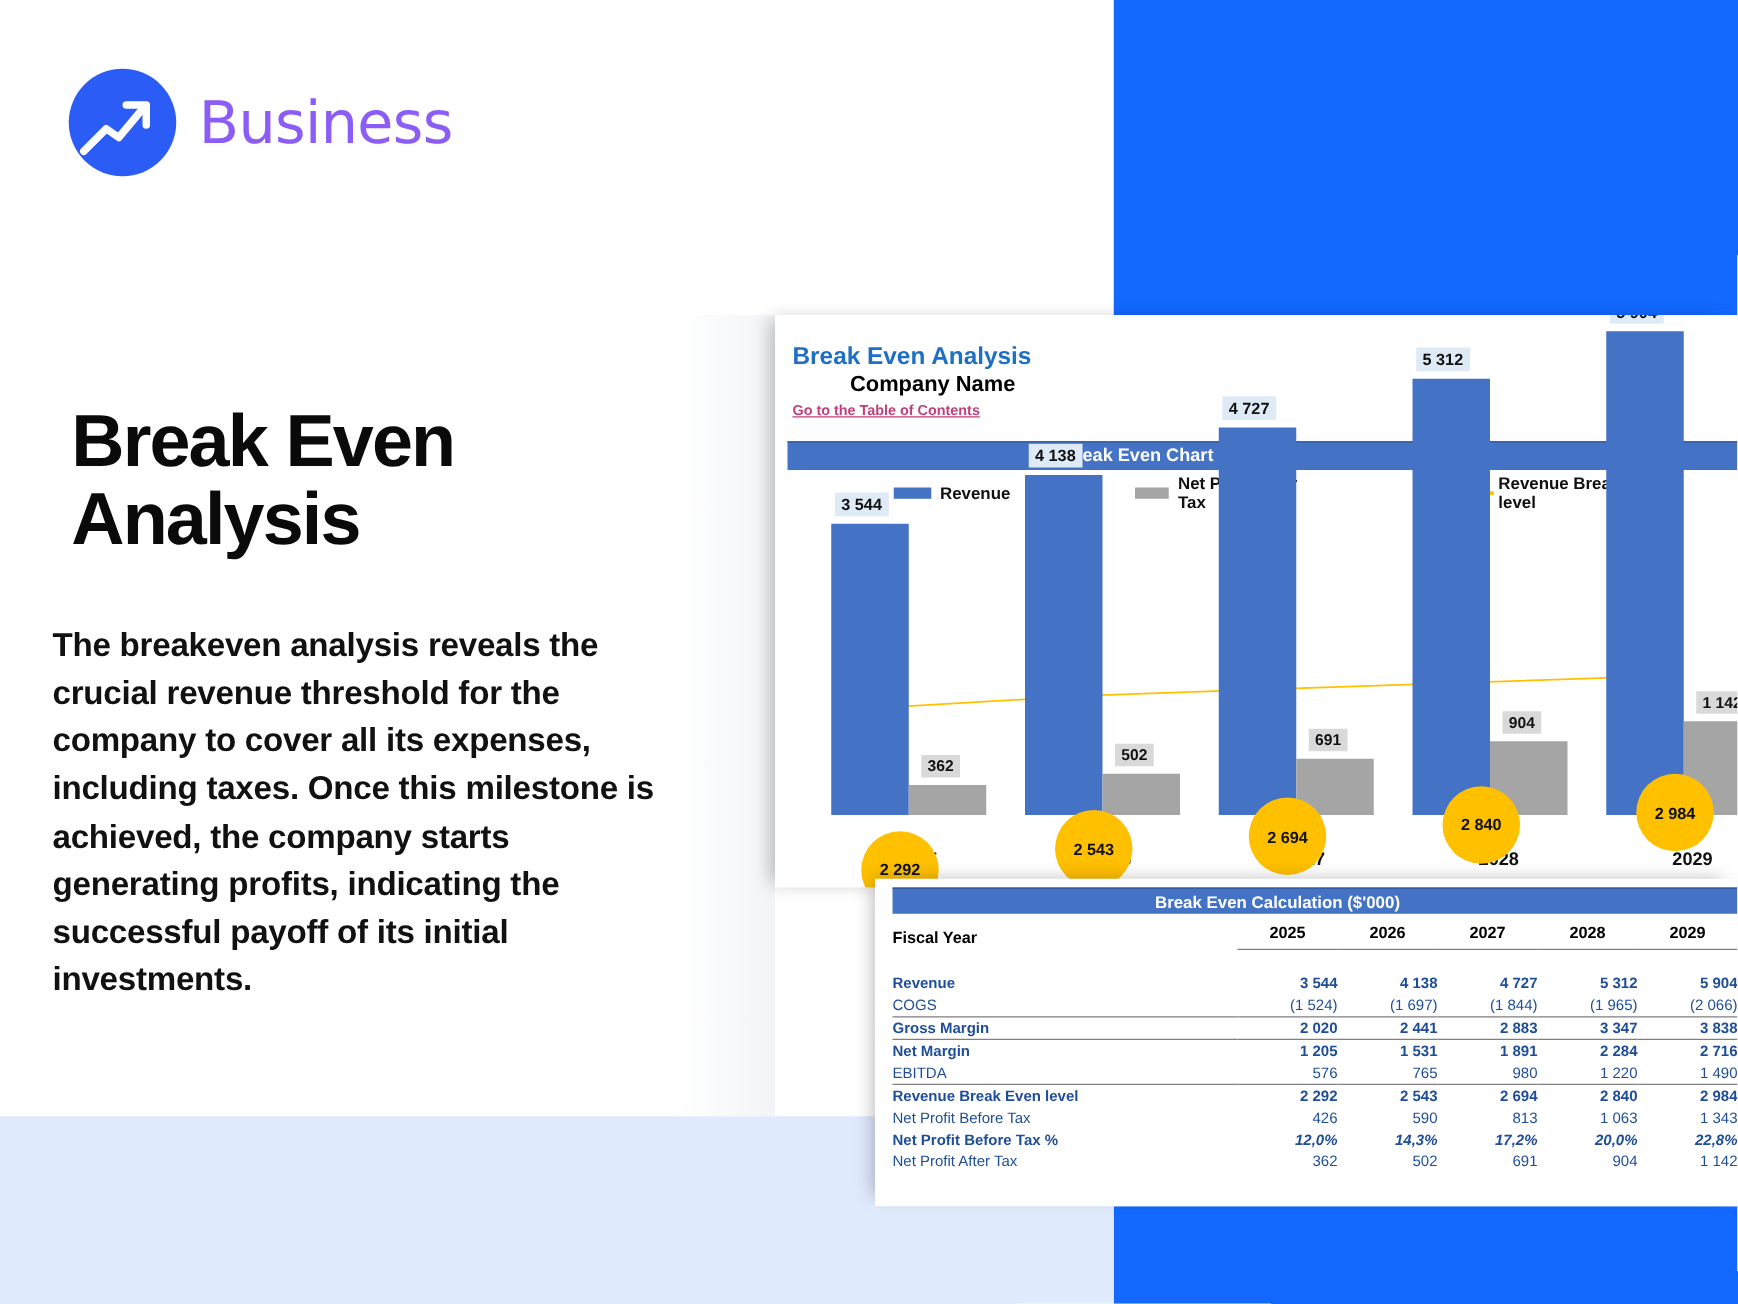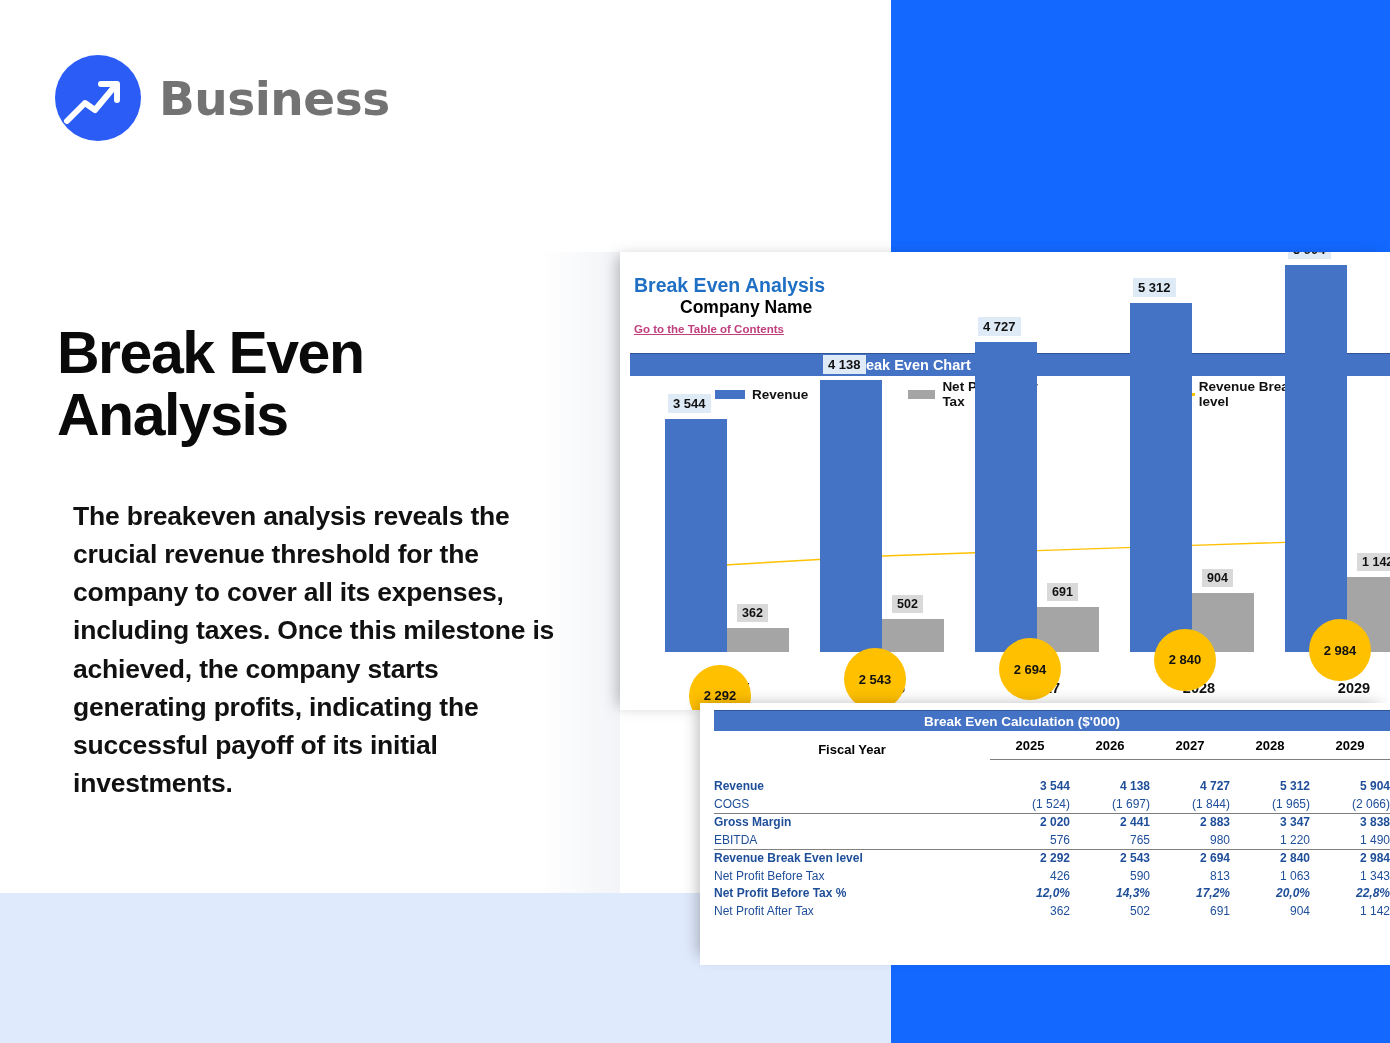--- a/index.html
+++ b/index.html
@@ -26,38 +26,38 @@
     position:absolute;left:540px;top:252px;width:80px;height:641px;
     background:linear-gradient(90deg,#ffffff 0%,#f2f4f7 100%);
   }
 
   
   #logo{position:absolute;left:55px;top:55px;display:flex;align-items:center;gap:18px;}
   #logo-mark{width:86px;height:86px;border-radius:50%;background:#2B5CF6;position:relative;overflow:hidden;flex:none;}
   #logo-mark svg{position:absolute;left:0;top:0;}
   #logo-words{display:flex;flex-direction:column;line-height:1;}
   #logo-business{
-    font-size:47px;font-weight:700;color:#737373;letter-spacing:-0.5px;
+    font-size:47px;font-weight:400;color:#8b5cf6;letter-spacing:-0.5px;
     font-family:"DejaVu Sans", sans-serif;
   }
   #logo-line2{
     font-size:38px;font-weight:700;letter-spacing:7px;margin-top:4px;
     font-family:"DejaVu Sans Mono", monospace;
   }
   #logo-idea{color:#000;}
   #logo-kit{color:#2B5CF6;}
 
   
   #headline{
     position:absolute;left:57px;top:323px;width:470px;
     font-size:59px;font-weight:700;line-height:1.05;color:#0A0A0A;
     letter-spacing:-1.5px;
   }
   #body-copy{
-    position:absolute;left:73px;top:497px;width:482px;
+    position:absolute;left:42px;top:497px;width:482px;
     font-size:26.5px;font-weight:700;line-height:1.44;color:#111;
     letter-spacing:-0.2px;
   }
 
   
   #chart-panel{
     position:absolute;left:620px;top:252px;width:770px;height:458px;
     background:#ffffff;
     box-shadow:-7px 0 14px -4px rgba(0,0,0,.26);
     overflow:hidden;
@@ -130,21 +130,21 @@
   }
   #tbl{
     position:absolute;left:14px;top:35px;right:0;
     border-collapse:collapse;width:676px;
     font-size:12px;color:#1F4E99;
   }
   #tbl td{padding:0;height:17.5px;vertical-align:middle;}
   td.lab{text-align:left;padding-left:4px;width:276px;}
   td.num{text-align:right;width:80px;padding-right:16px;position:relative;}
   tr.hdr td{font-size:13px;font-weight:700;color:#000;height:26px;}
-  tr.hdr td.lab{font-size:13px;text-align:center;}
+  tr.hdr td.lab{font-size:13px;}
   tr.hdr td.num{text-align:center;padding-right:0;}
   tr.hdr td.num span{
     display:block;border-bottom:1.4px solid #7F7F7F;padding-bottom:6px;
   }
   .b{font-weight:700;}
   .ital{font-style:italic;font-weight:700;}
   .indent{padding-left:18px;}
   .topline td{border-top:1.4px solid #7F7F7F;margin-left:20px;}
   .spacer td{height:10px;}
   .flag::before{
@@ -291,20 +291,28 @@
           <td class="num">(2 066)</td>
         </tr>
         <tr class="topline">
           <td class="lab b">Gross Margin</td>
           <td class="num b">2 020</td>
           <td class="num b">2 441</td>
           <td class="num b">2 883</td>
           <td class="num b">3 347</td>
           <td class="num b">3 838</td>
         </tr>
+        <tr class="topline">
+          <td class="lab b">Net Margin</td>
+          <td class="num b">1 205</td>
+          <td class="num b">1 531</td>
+          <td class="num b">1 891</td>
+          <td class="num b">2 284</td>
+          <td class="num b">2 716</td>
+        </tr>
         <tr>
           <td class="lab indent">EBITDA</td>
           <td class="num">576</td>
           <td class="num">765</td>
           <td class="num">980</td>
           <td class="num">1 220</td>
           <td class="num">1 490</td>
         </tr>
         <tr class="topline">
           <td class="lab b">Revenue Break Even level</td>

